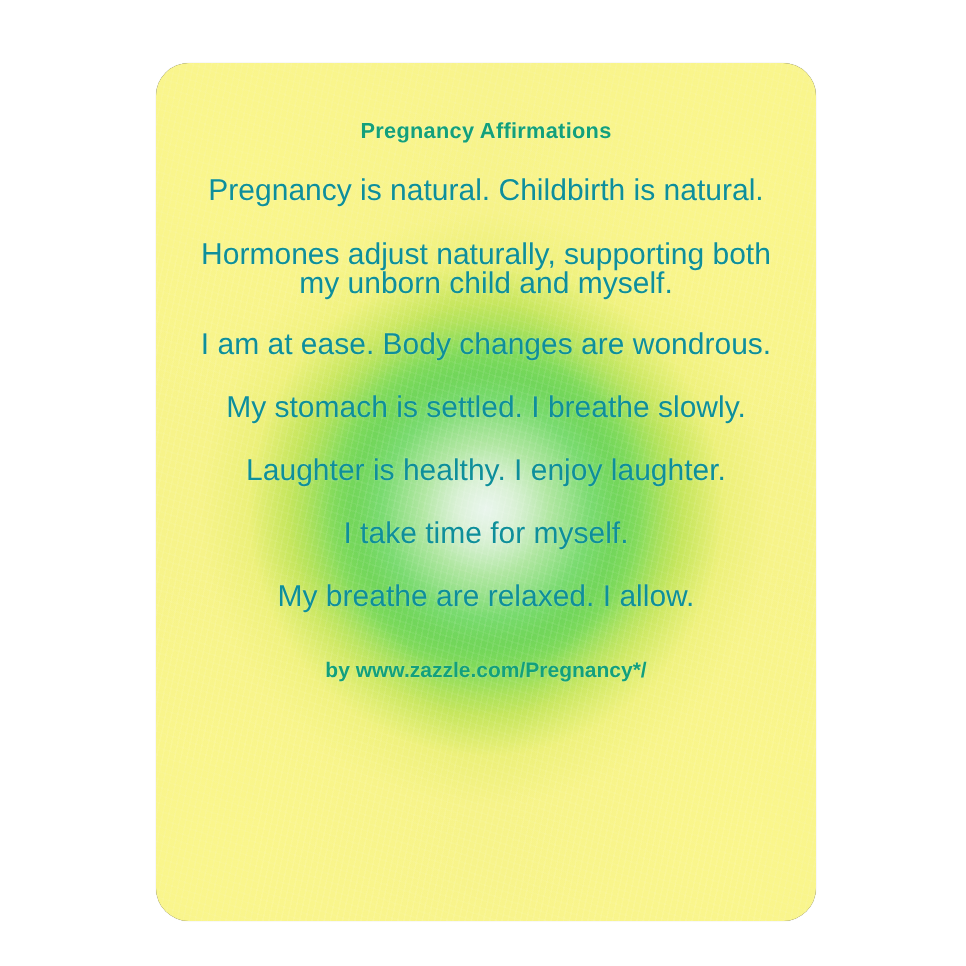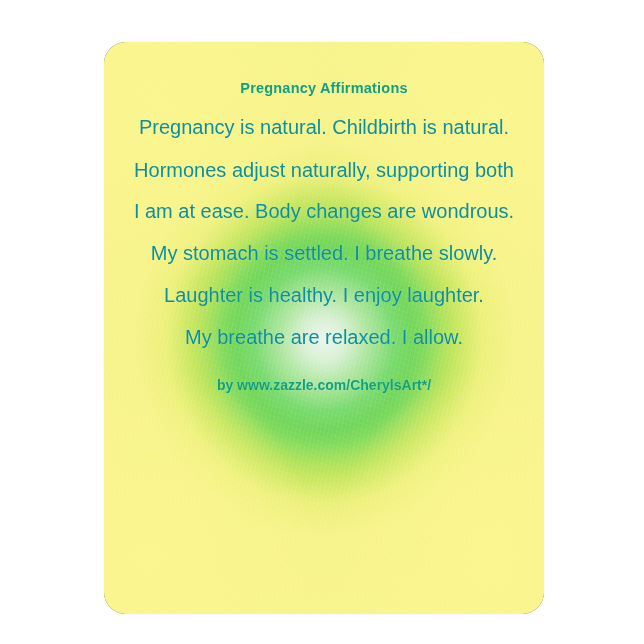--- a/index.html
+++ b/index.html
@@ -136,24 +136,26 @@
     <div class="grain"></div>
 
     <div class="text-layer">
 
       <div class="title">Pregnancy Affirmations</div>
 
       <div class="line">Pregnancy is natural. Childbirth is natural.</div>
 
       <div class="line two-line">
         <div>Hormones adjust naturally, supporting both</div>
+        <div>my unborn child and myself.</div>
       </div>
 
       <div class="line">I am at ease. Body changes are wondrous.</div>
       <div class="line">My stomach is settled. I breathe slowly.</div>
       <div class="line">Laughter is healthy. I enjoy laughter.</div>
+      <div class="line">I take time for myself.</div>
       <div class="line">My breathe are relaxed. I allow.</div>
 
-      <div class="credit">by www.zazzle.com/CherylsArt*/</div>
+      <div class="credit">by www.zazzle.com/Pregnancy*/</div>
 
     </div>
   </div>
 </div>
 
 </body></html>

